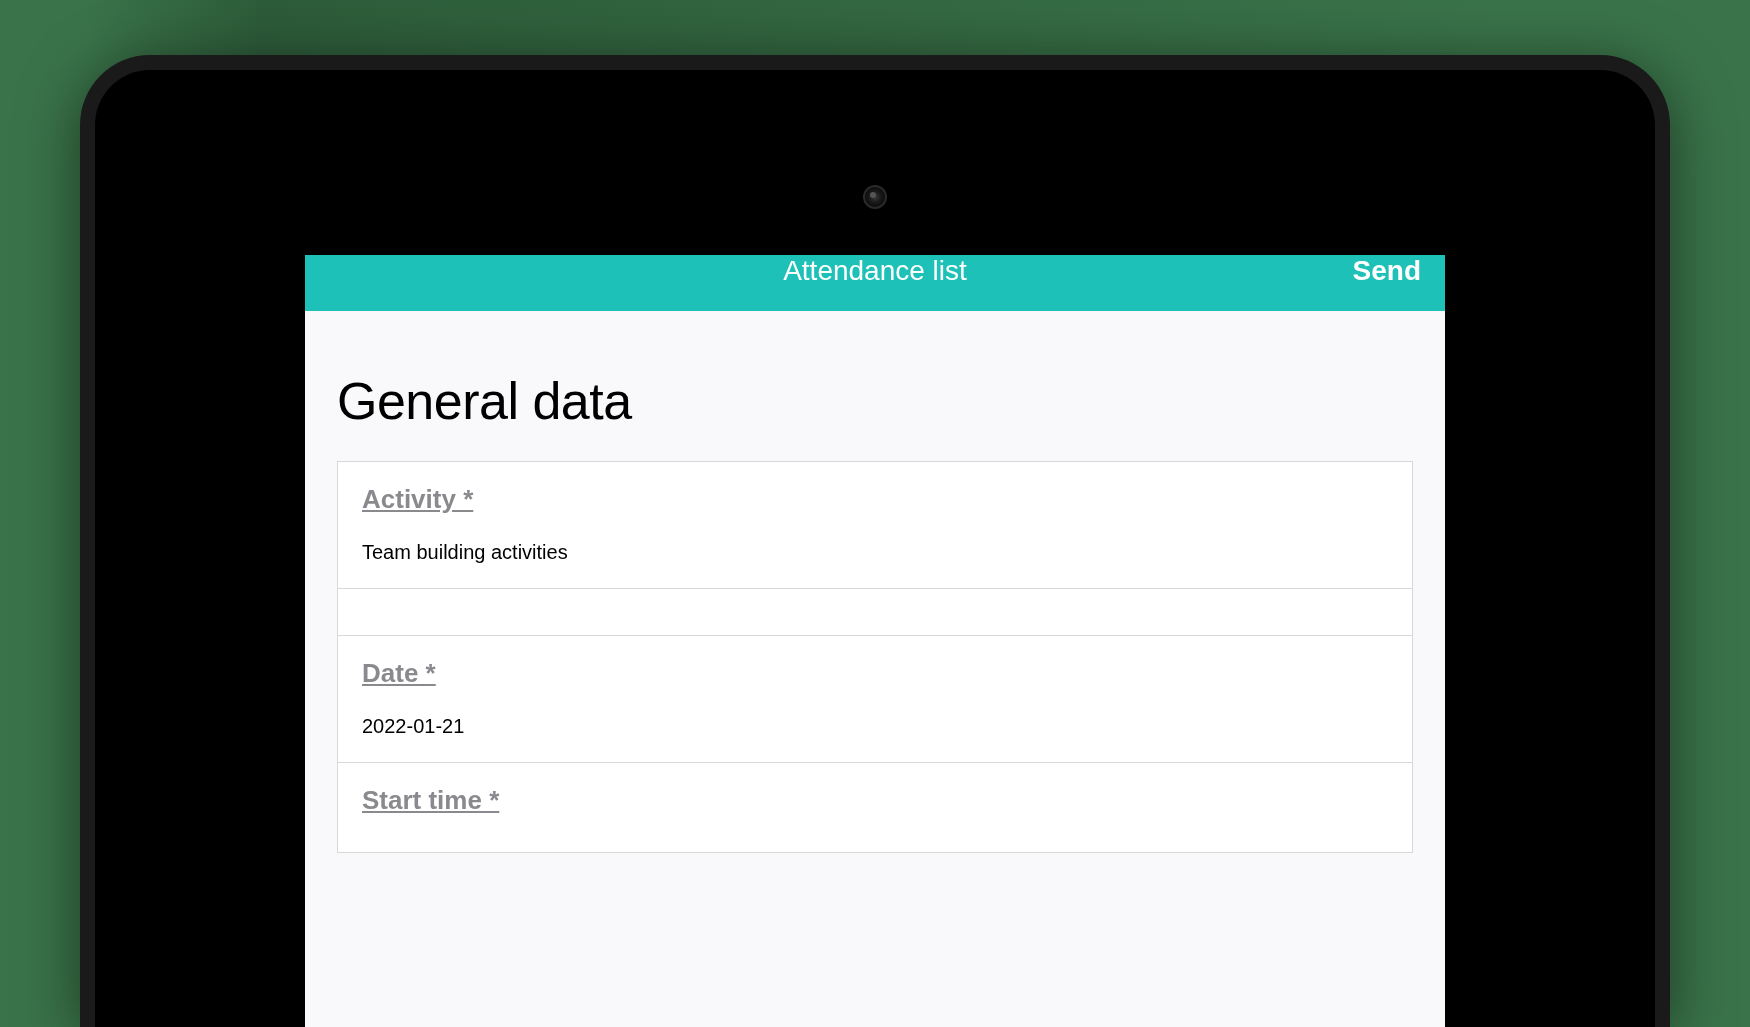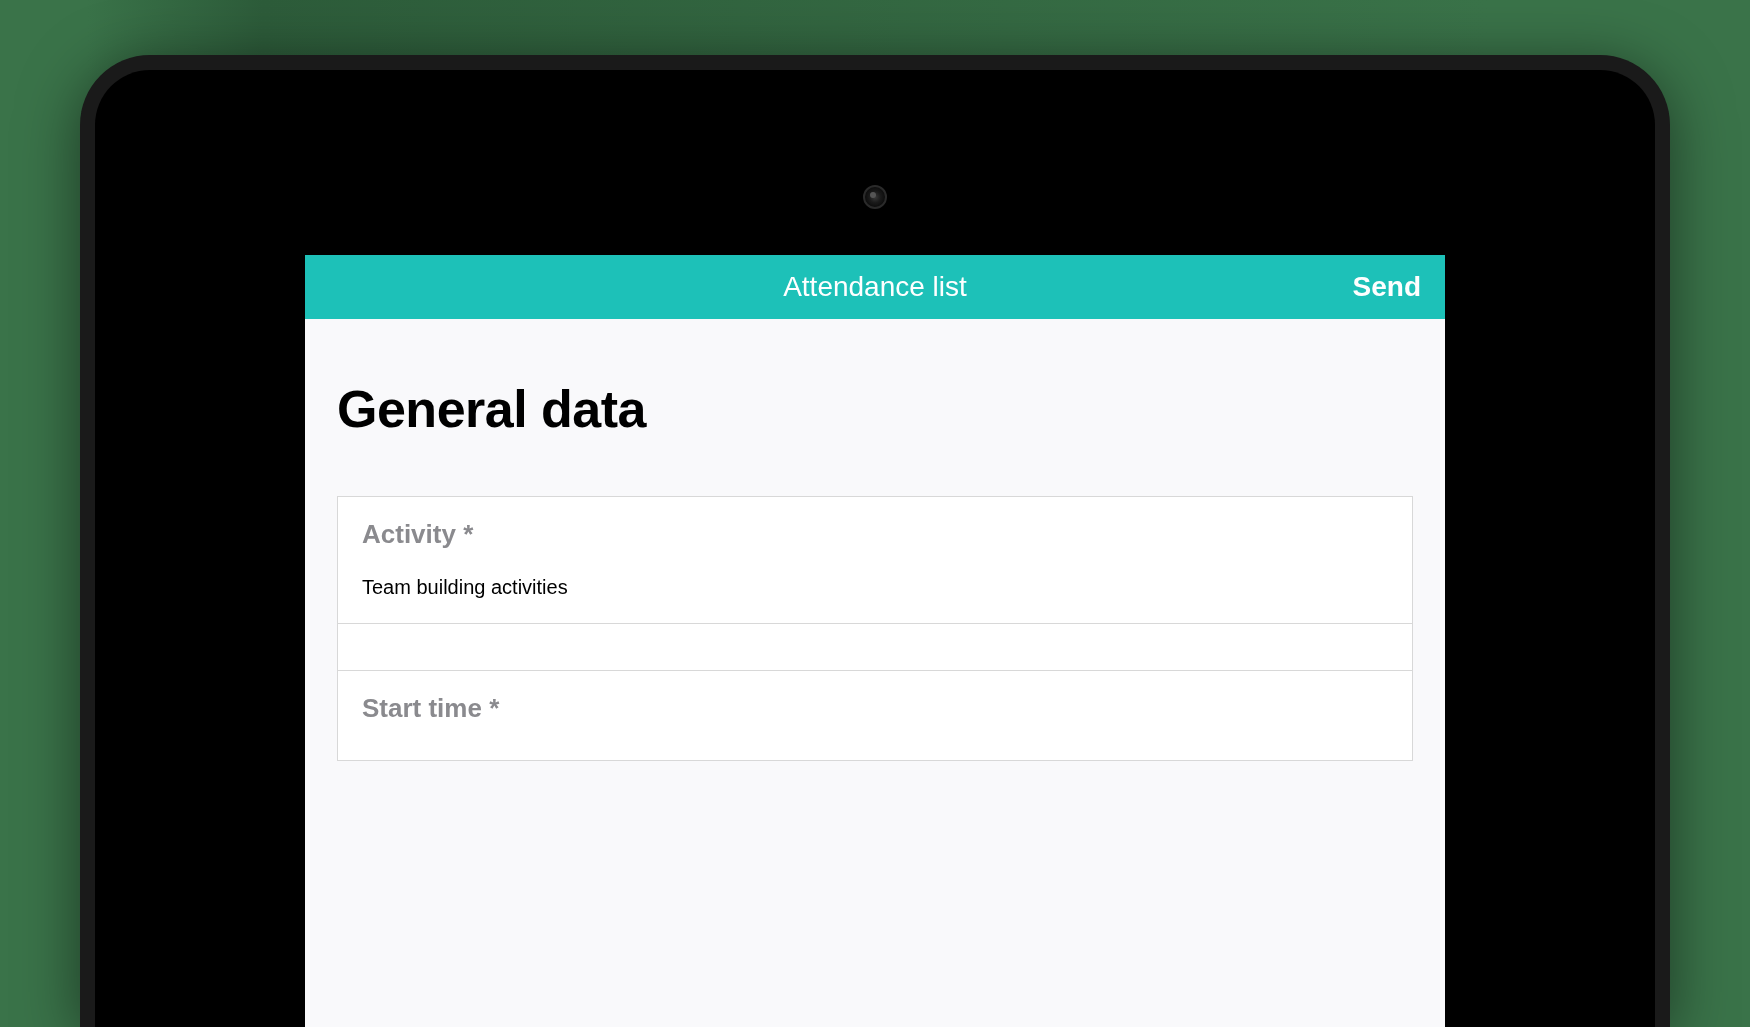--- a/index.html
+++ b/index.html
@@ -65,24 +65,23 @@
       position: absolute;
       top: 185px;
       left: 210px;
       right: 210px;
       bottom: 0;
       background: #f9f9fb;
       overflow: hidden;
     }
     
     .app-header {
-      height: 64px;
+      height: 56px;
       background: #1dc1b8;
       display: flex;
-      align-items: center;
       justify-content: center;
       position: relative;
     }
     
     .app-title {
       color: #fff;
       font-size: 28px;
       font-weight: 400;
     }
     
@@ -94,23 +93,23 @@
       font-weight: 700;
       cursor: pointer;
     }
     
     .content {
       padding: 60px 32px 0 32px;
     }
     
     .section-title {
       font-size: 52px;
-      font-weight: 700;
+      font-weight: 400;
       color: #000;
-      margin-bottom: 57px;
+      margin-bottom: 30px;
       letter-spacing: -0.5px;
     }
     
     .form-card {
       background: #fff;
       border: 1px solid #d8d8d8;
     }
     
     .form-field {
       border-bottom: 1px solid #d8d8d8;
@@ -119,20 +118,21 @@
     
     .form-field:last-child {
       border-bottom: none;
     }
     
     .field-label {
       font-size: 26px;
       font-weight: 600;
       color: #8a8a8e;
       margin-bottom: 26px;
+      text-decoration: underline;
     }
     
     .field-value {
       font-size: 20px;
       font-weight: 400;
       color: #000;
     }
     
     .form-field-partial {
       padding: 22px 24px 10px 24px;
@@ -158,20 +158,24 @@
         <div class="form-card">
 
           <div class="form-field">
             <div class="field-label">Activity *</div>
             <div class="field-value">Team building activities</div>
           </div>
 
           <div class="form-field">
           </div>
 
+          <div class="form-field">
+            <div class="field-label">Date *</div>
+            <div class="field-value">2022-01-21</div>
+          </div>
 
           <div class="form-field form-field-partial">
             <div class="field-label">Start time *</div>
           </div>
 
         </div>
       </div>
 
     </div>
   </div>

